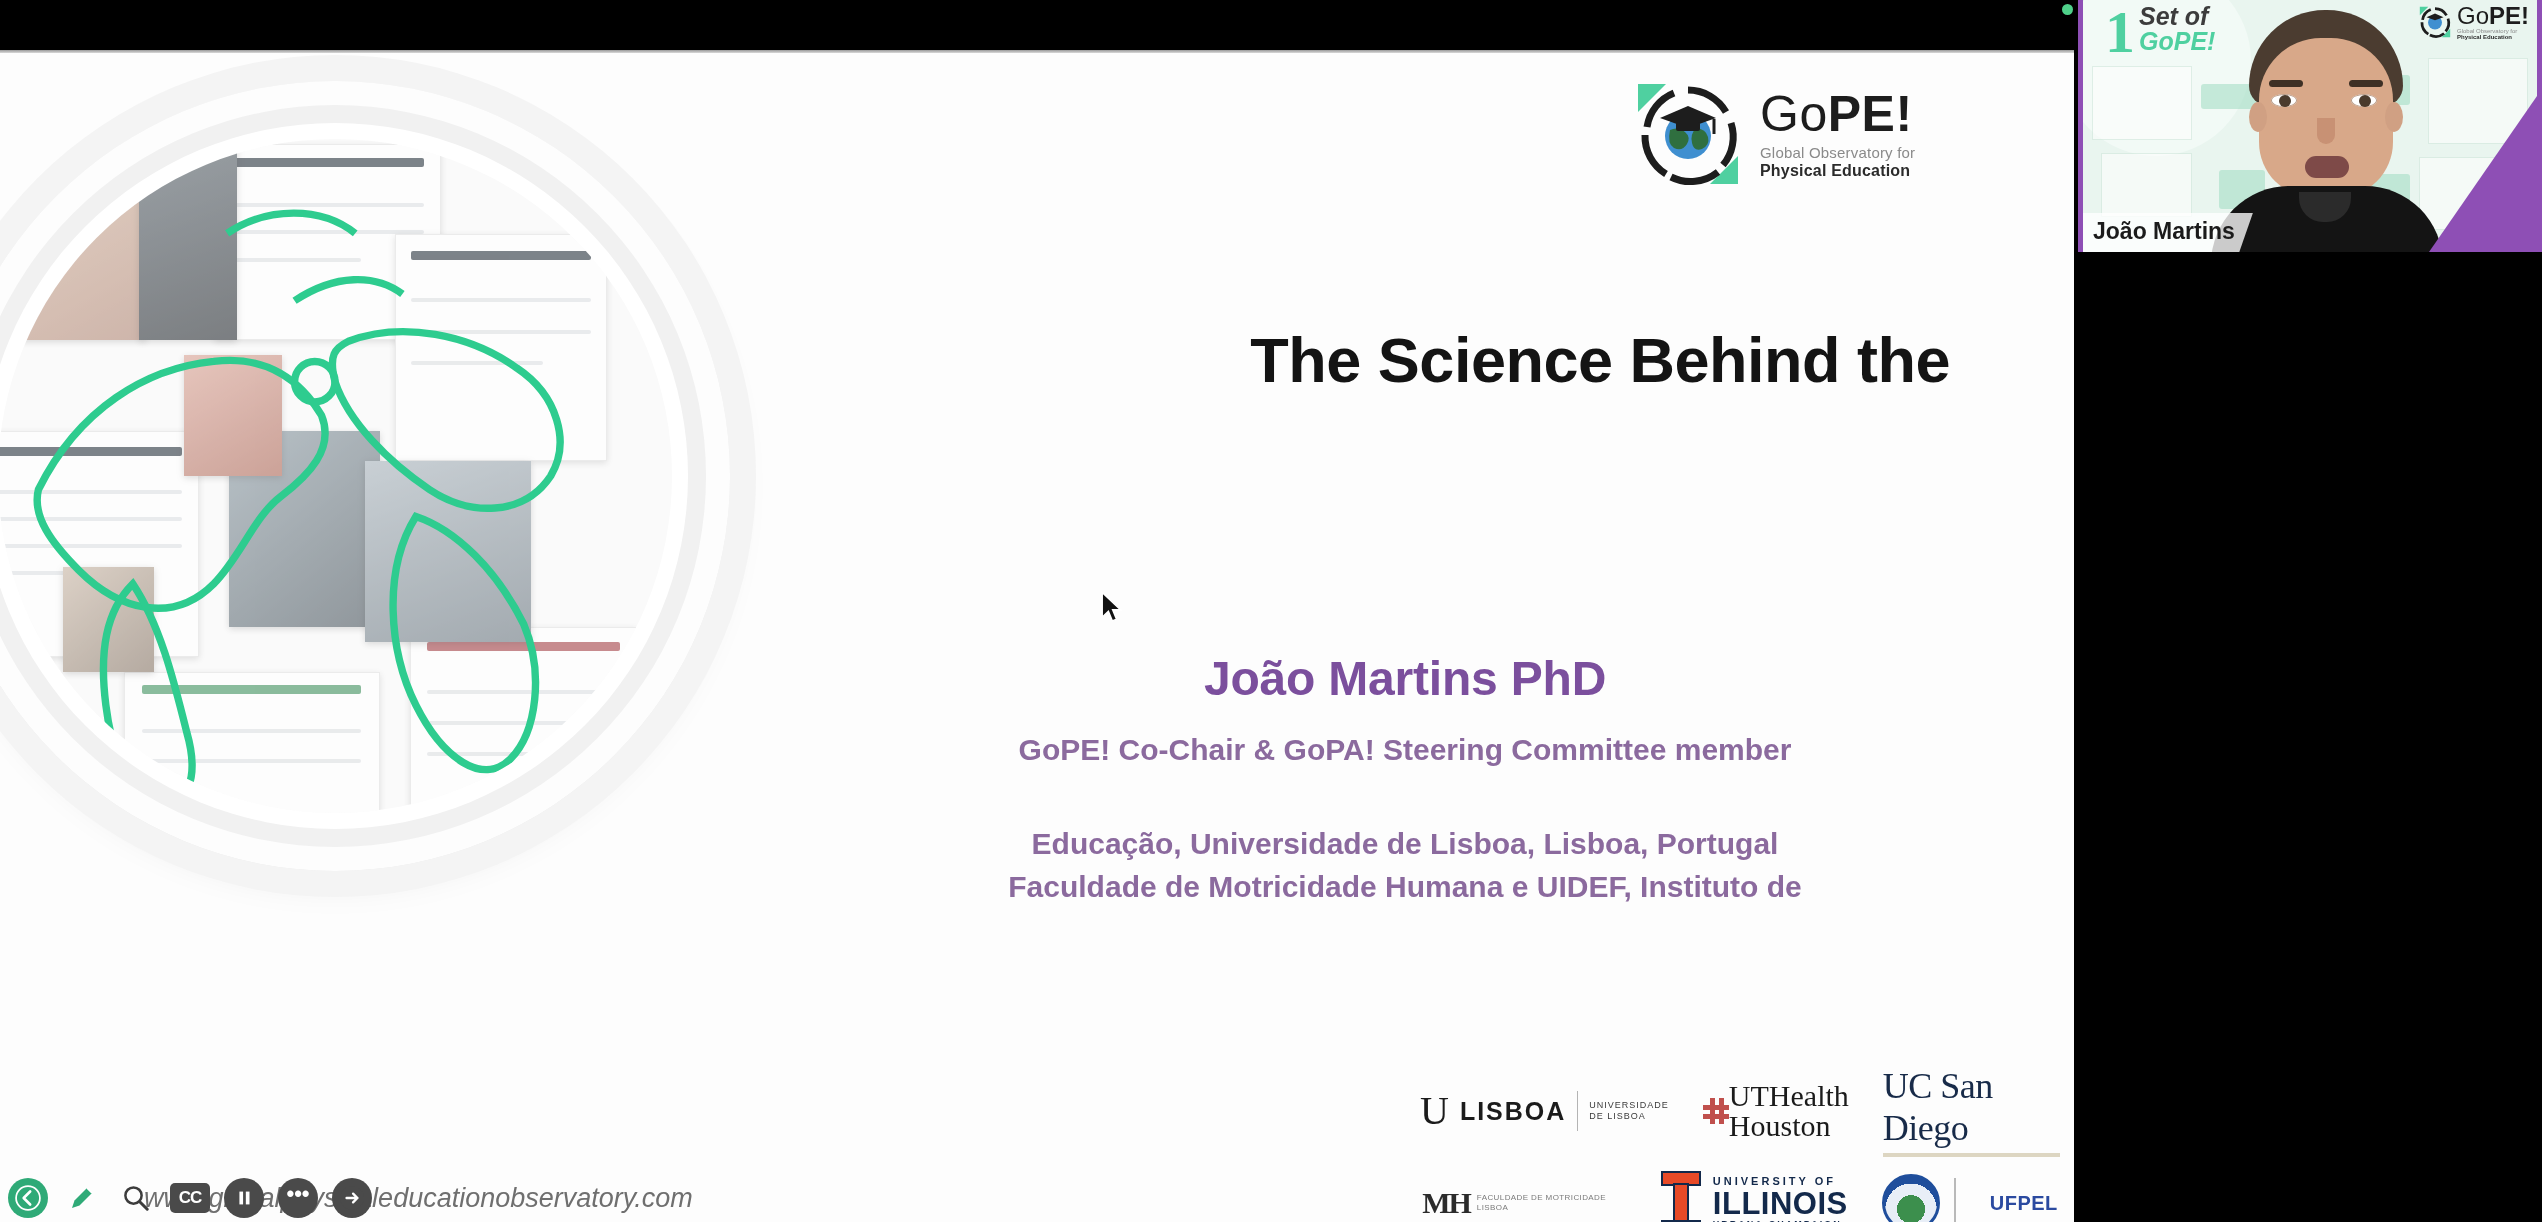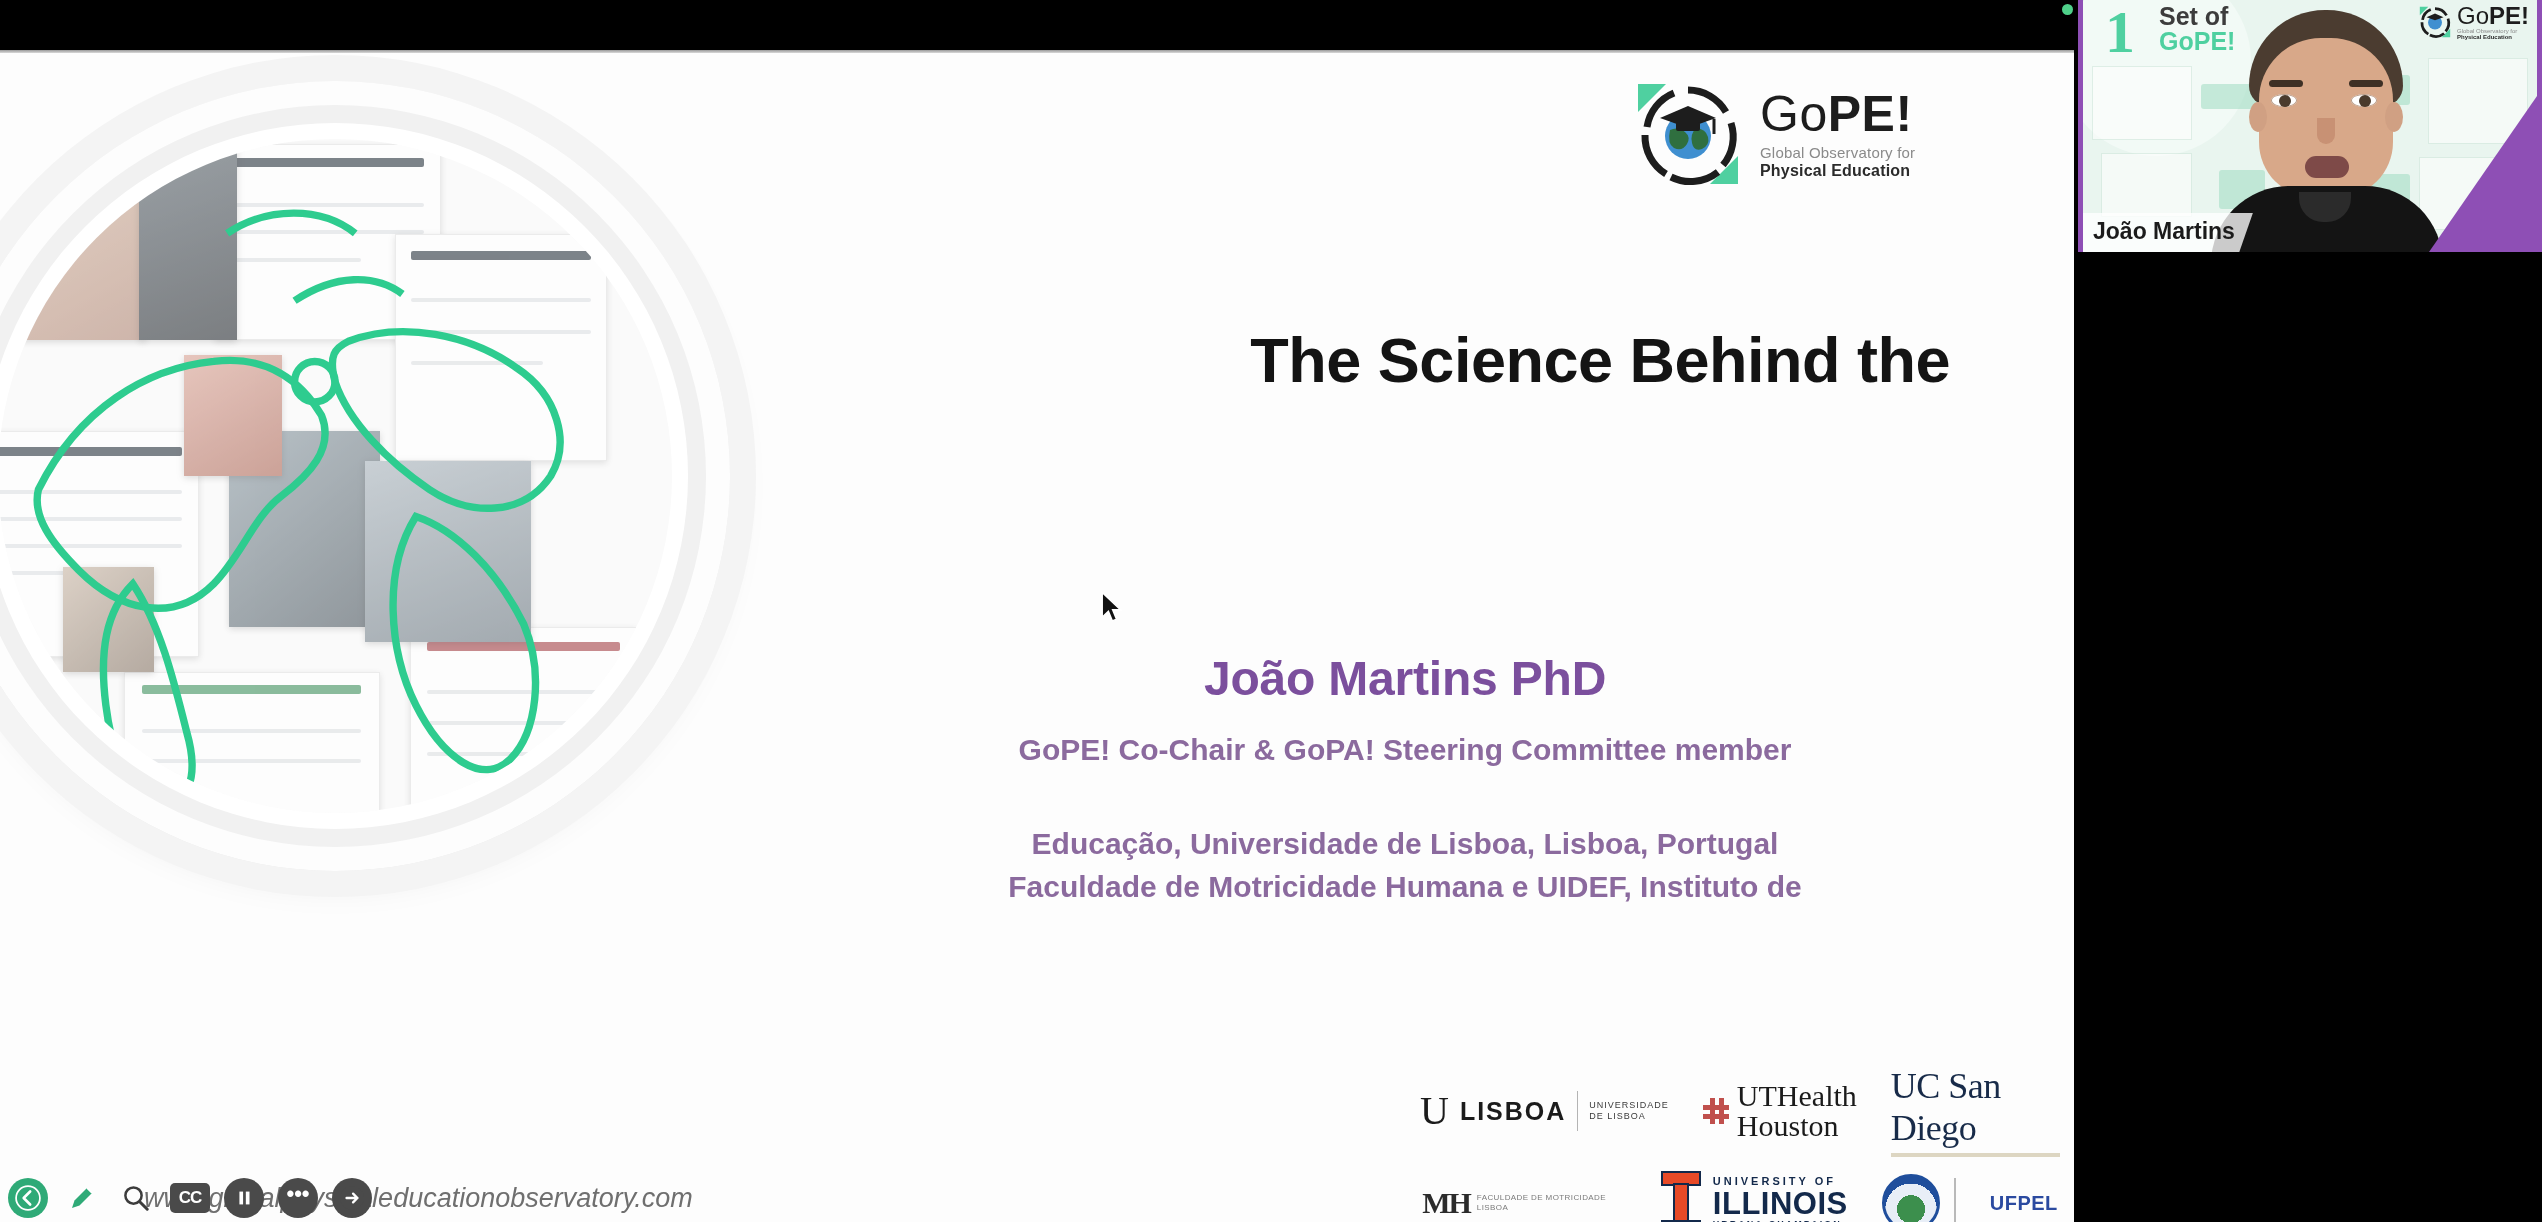--- a/index.html
+++ b/index.html
@@ -69,21 +69,21 @@
   
   .logos { position:absolute; left:1420px; top:1012px; width:640px; }
   .logorow { display:flex; align-items:center; justify-content:center; gap:34px; height:92px; }
 
   .l-ulisboa { display:flex; align-items:center; gap:11px; color:#1b1b1b; }
   .l-ulisboa .u { font-family:"Liberation Serif", serif; font-size:40px; line-height:.9; }
   .l-ulisboa .w { font-size:25px; font-weight:700; letter-spacing:2px; }
   .l-ulisboa .bar { width:1px; height:40px; background:#b4b4b4; }
   .l-ulisboa .sm { font-size:9px; line-height:1.25; letter-spacing:1px; color:#3a3a3a; }
 
-  .l-uth { display:flex; align-items:center; gap:8px; }
+  .l-uth { display:flex; align-items:center; }
   .l-uth .hash { width:26px; height:26px; position:relative; }
   .l-uth .hash i { position:absolute; background:#c0504d; }
   .l-uth .tx { font-family:"Liberation Serif", serif; color:#1b1b1b; line-height:1.0; }
   .l-uth .t1 { font-size:30px; } .l-uth .t2 { font-size:30px; }
 
   .l-ucsd { font-family:"Liberation Serif", serif; font-size:36px; color:#182b49;
             border-bottom:4px solid #ddd6c2; padding-bottom:4px; letter-spacing:-.5px; }
 
   .l-fmh { display:flex; align-items:center; gap:7px; }
   .l-fmh .mh { font-size:30px; font-weight:700; color:#2b2b2b; font-family:"Liberation Serif",serif;
@@ -122,21 +122,21 @@
              background:#4fd08a; }
   .tile { position:absolute; left:4px; top:0; width:464px; height:252px; overflow:hidden;
           background:#000; border-left:5px solid #8e4fb5; border-right:5px solid #8e4fb5; }
   .tile-bg { position:absolute; inset:0; background:#e9f5ef; }
   .tile-green-arc { position:absolute; left:-58px; top:-66px; width:190px; height:190px;
                     background:#4fd0a0; border-radius:50%; }
   .tile-green-mask{ position:absolute; left:-22px; top:-34px; width:190px; height:190px;
                     background:#f2faf6; border-radius:50%; }
   .tile-one { position:absolute; left:22px; top:-2px; font-size:60px; font-weight:700;
               color:#4fd0a0; font-family:"Liberation Serif", serif; }
-  .tile-set { position:absolute; left:76px; top:4px; line-height:1.0; }
+  .tile-set { position:absolute; left:56px; top:4px; line-height:1.0;font-style:italic; }
   .tile-set .s1 { font-size:25px; font-weight:700; color:#3c3c3c; }
   .tile-set .s2 { font-size:25px; font-weight:700; color:#4fd0a0; }
   .tile-logo { position:absolute; right:8px; top:4px; display:flex; align-items:center; gap:5px; }
   .tile-logo .m { width:34px; height:34px; position:relative; }
   .tile-logo .w { font-size:24px; color:#1d1d1d; line-height:1; }
   .tile-logo .w b { font-weight:700; }
   .tile-logo .w2 { font-size:6px; color:#8a8a8a; }
   .tile-logo .w3 { font-size:6px; color:#2b2b2b; font-weight:700; }
   .tile-collage { position:absolute; left:0; top:36px; right:0; bottom:0; opacity:.55; }
   .tc { position:absolute; background:#fff; border:1px solid #cfe6da; }

